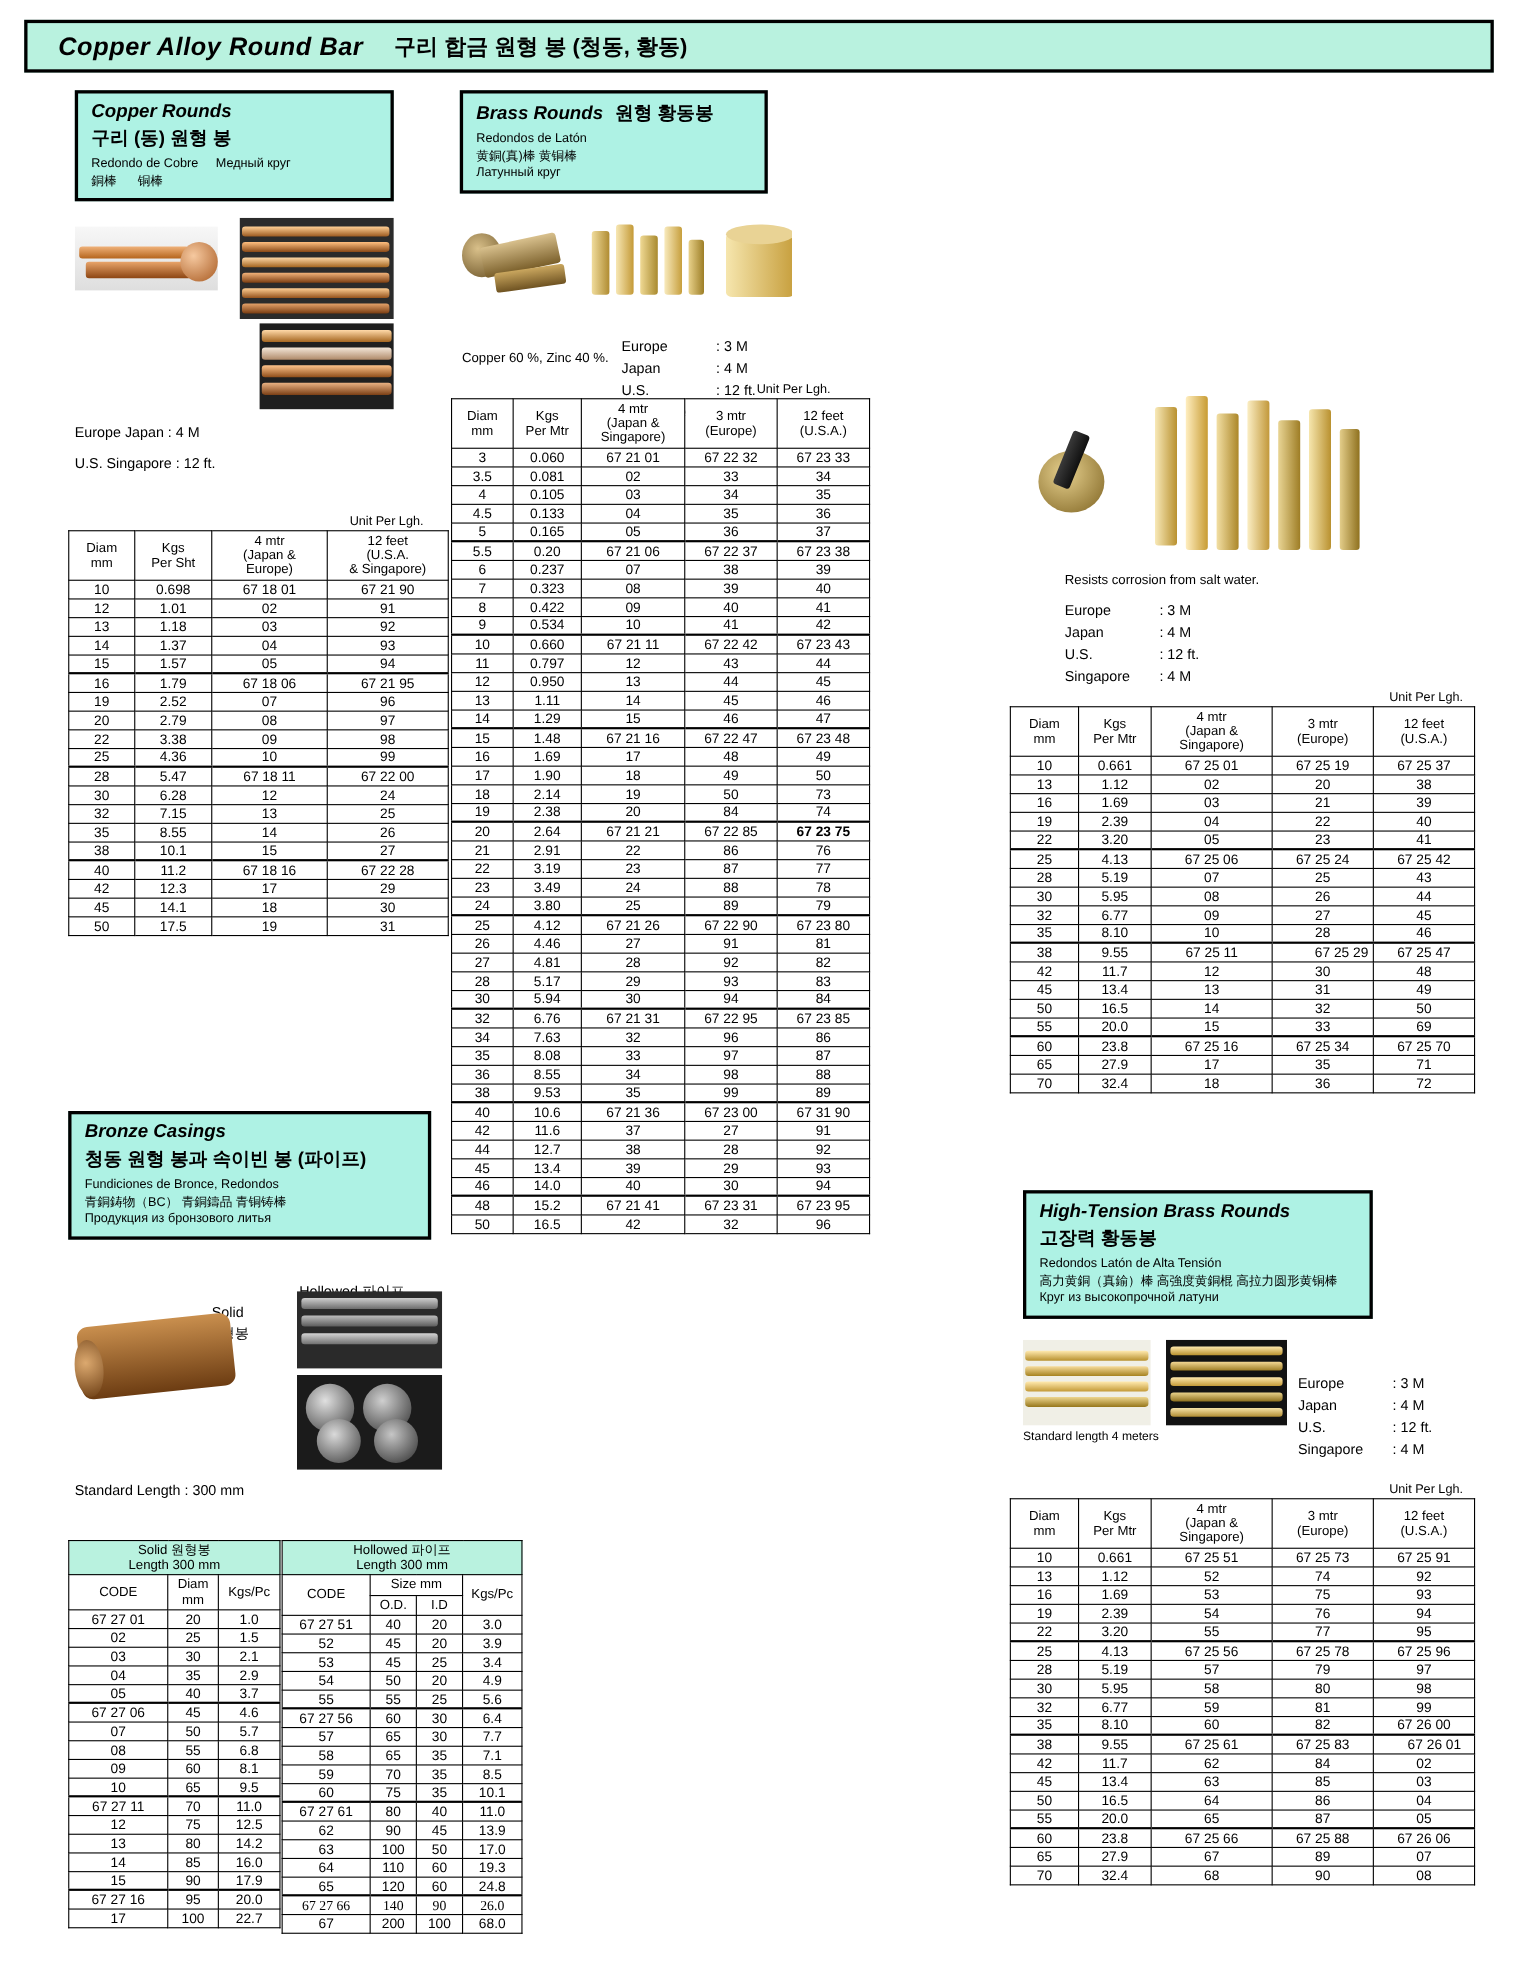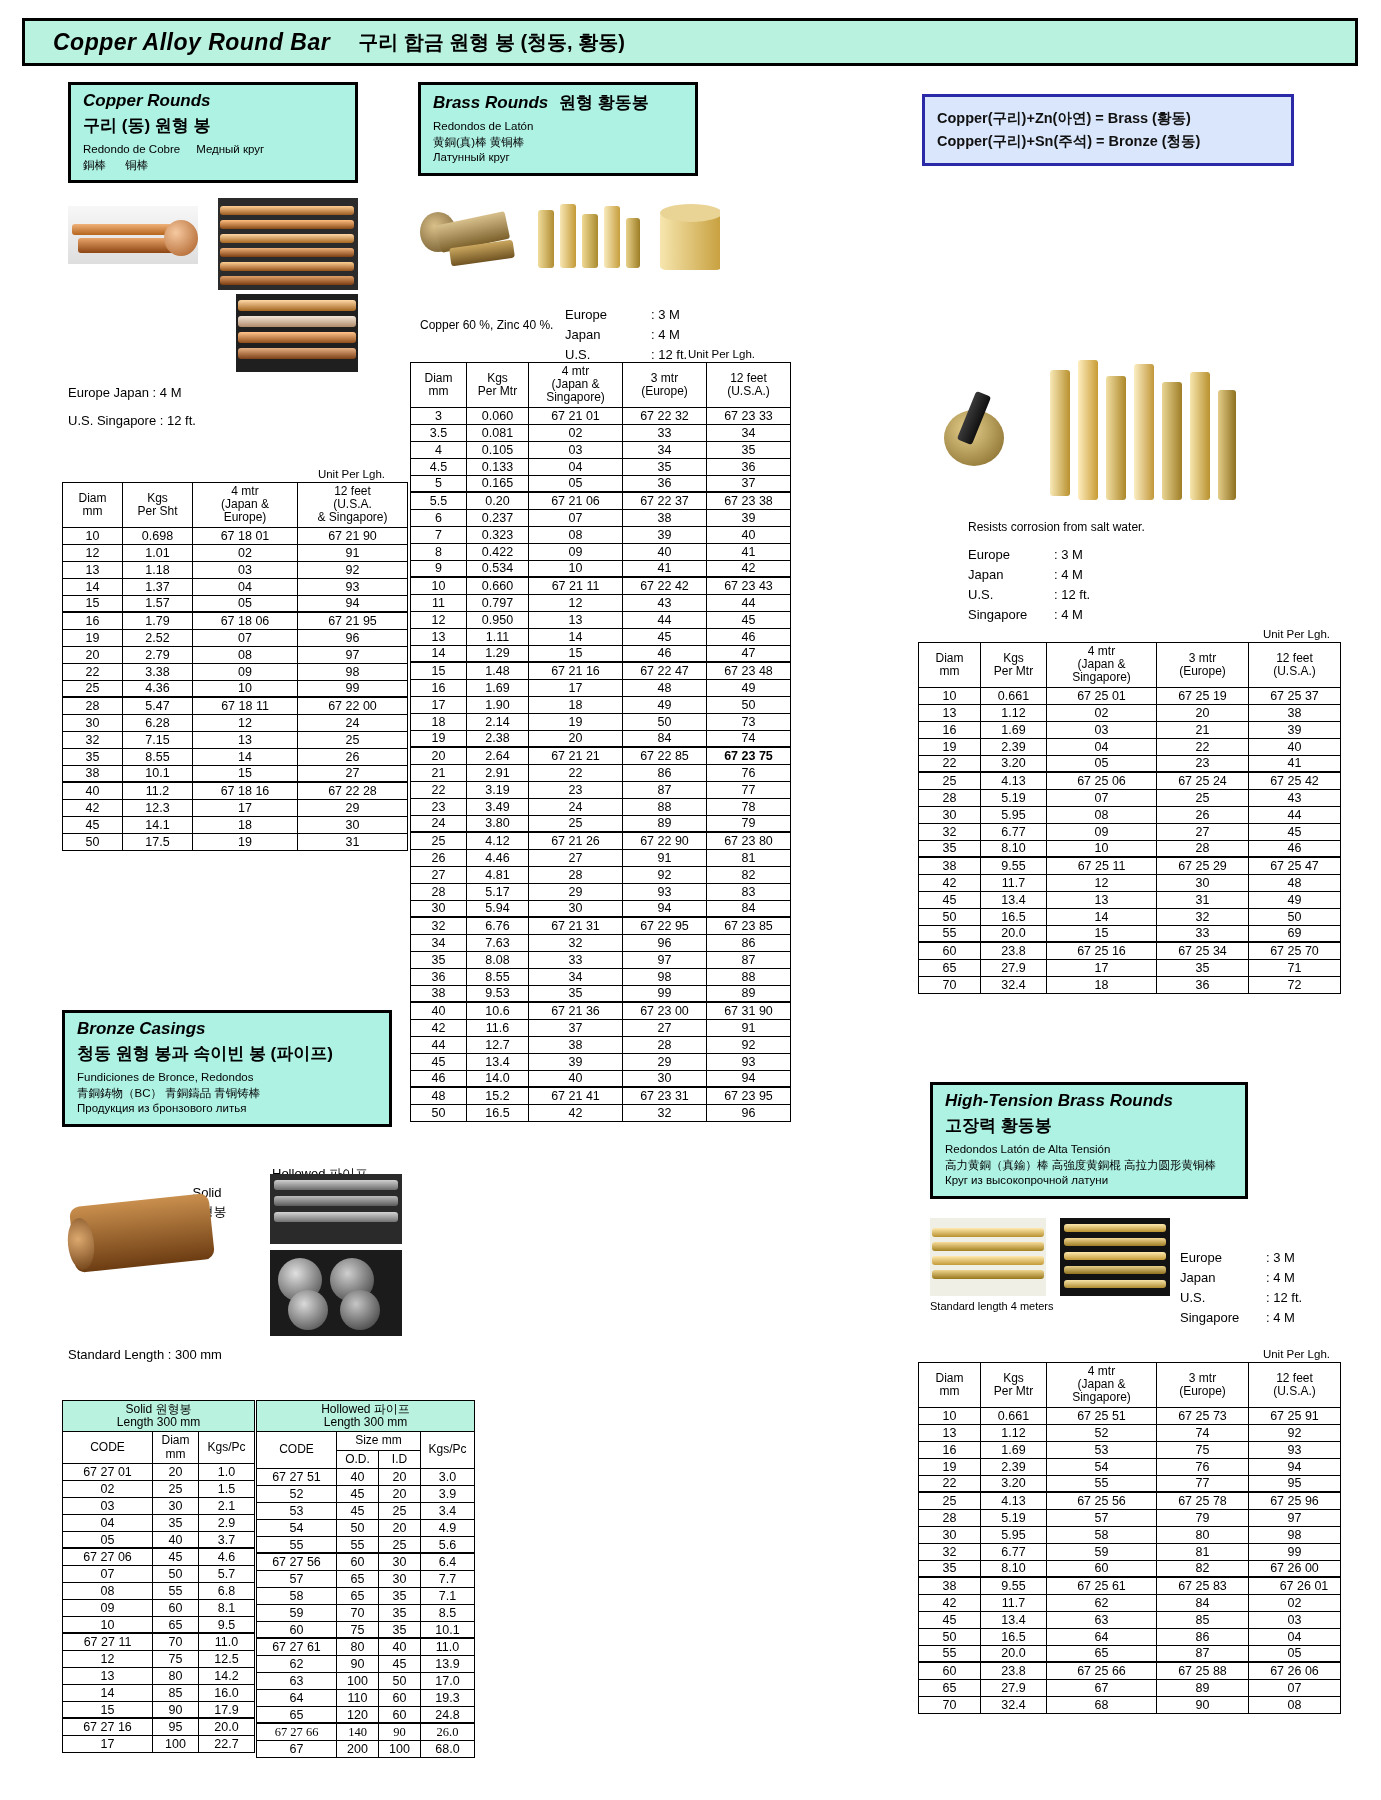--- a/index.html
+++ b/index.html
@@ -574,24 +574,20 @@
         <tr>
           <td>50</td>
           <td>16.5</td>
           <td class="ralign">42</td>
           <td class="ralign">32</td>
           <td class="ralign">96</td>
         </tr>
       </tbody>
   </table>
 
-  <div class="eqbox abs" style="left:922px; top:94px; width:372px;">
-    <div>Copper(구리)+Zn(아연)  =  Brass (황동)</div>
-    <div>Copper(구리)+Sn(주석)  =  Bronze (청동)</div>
-  </div>
 
 
   <div class="photo" style="left:930px; top:352px; width:320px; height:160px;">
     <div style="position:absolute;left:0;top:0;width:320px;height:160px;background:#ffffff;"></div>
     <div class="cyl" style="left:14px;top:58px;width:60px;height:56px;background:radial-gradient(circle at 40% 35%,#e6d08e,#7d6220);border-radius:50%;"></div>
     <div class="bar-h" style="left:36px;top:40px;width:16px;height:52px;background:linear-gradient(90deg,#3a3a3a,#101010);transform:rotate(22deg);"></div>
     <div class="bar-h" style="left:120px;top:18px;width:20px;height:126px;background:linear-gradient(90deg,#f8e9b8,#b9912f);"></div>
     <div class="bar-h" style="left:148px;top:8px;width:20px;height:140px;background:linear-gradient(90deg,#ffeec0,#c89c33);"></div>
     <div class="bar-h" style="left:176px;top:24px;width:20px;height:124px;background:linear-gradient(90deg,#f2dfa4,#ac8729);"></div>
     <div class="bar-h" style="left:204px;top:12px;width:20px;height:136px;background:linear-gradient(90deg,#fbeec4,#c2983a);"></div>
@@ -689,21 +685,21 @@
           <td>35</td>
           <td>8.10</td>
           <td class="ralign">10</td>
           <td class="ralign">28</td>
           <td class="ralign">46</td>
         </tr>
         <tr style="border-top: 2px solid rgb(0, 0, 0);">
           <td style="border-top-width: 2px;">38</td>
           <td style="border-top-width: 2px;">9.55</td>
           <td class="code ralign" style="border-top-width: 2px;">67 25 11</td>
-          <td class="code ralign" style="border-top-width: 2px;">67 25 29</td>
+          <td class="code ralign" style="border-top-width: 2px; text-align: right;">67 25 29</td>
           <td class="code ralign" style="border-top-width: 2px;">67 25 47</td>
         </tr>
         <tr>
           <td>42</td>
           <td>11.7</td>
           <td class="ralign">12</td>
           <td class="ralign">30</td>
           <td class="ralign">48</td>
         </tr>
         <tr>

